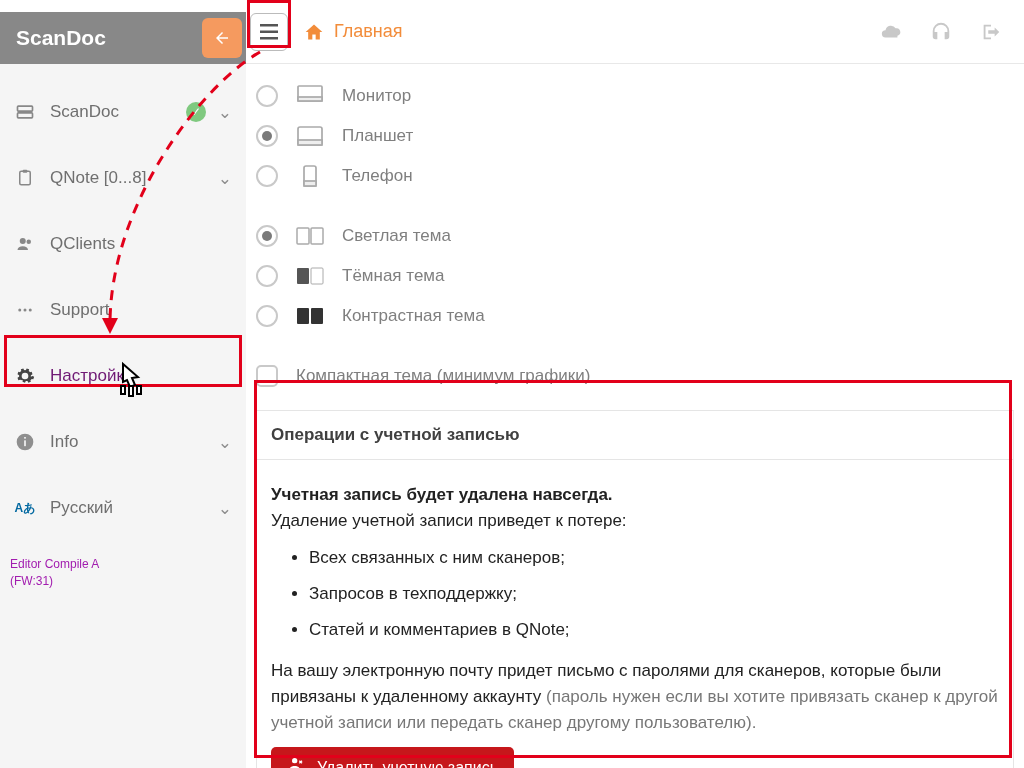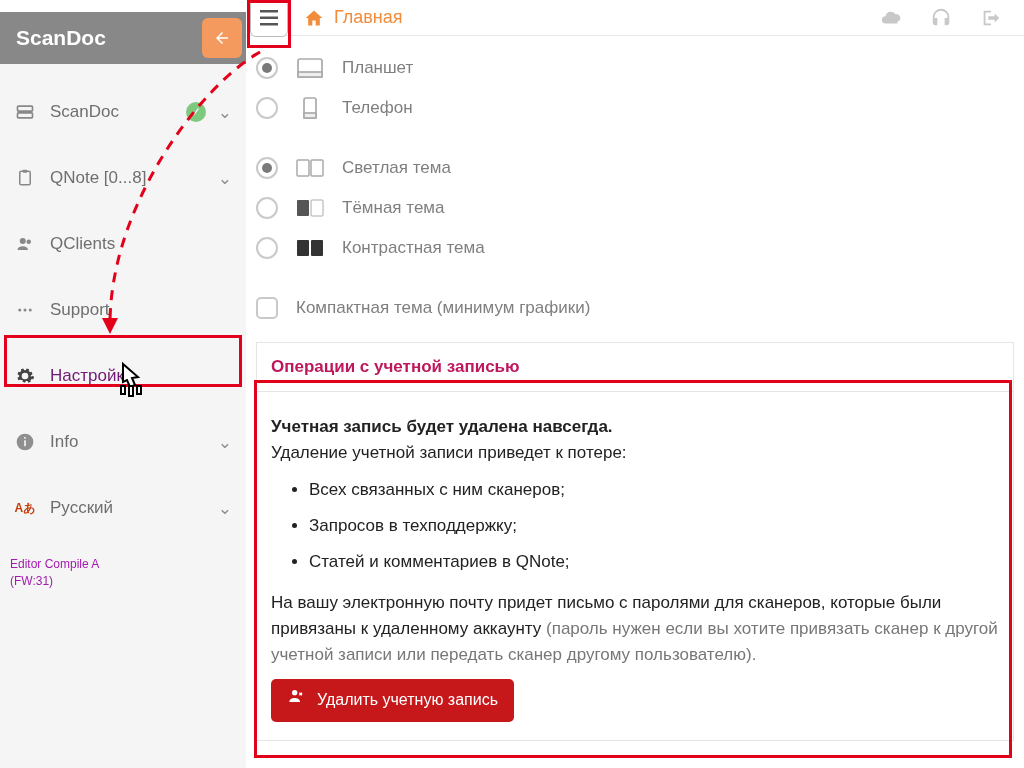--- a/index.html
+++ b/index.html
@@ -69,21 +69,21 @@
     position:absolute; bottom: 190px; left:10px;
     font-size:12px; color:#a21caf;
     line-height:1.4;
   }
   
   .main {
     position:absolute;
     left:246px; top:0; right:0;
   }
   .topbar {
-    height:36px;
+    height:64px;
     border-bottom:1px solid #e8e8e8;
     display:flex;
     align-items:center;
     padding-left:4px;
   }
   .menu-btn {
     width:38px;height:38px;
     border:1px solid #bbb;
     border-radius:6px;
     display:flex;align-items:center;justify-content:center;
@@ -128,21 +128,21 @@
   .radio-ico { width:28px; display:flex; justify-content:center; color:#9a9a9a;}
   .group-gap { height:20px; }
   
   .panel {
     margin-top:14px;
     border:1px solid #e5e5e5;
   }
   .panel-head {
     padding:14px 14px;
     font-weight:600;
-    color:#be185d;
+    color:#404040;
     border-bottom:1px solid #e5e5e5;
     font-size:17px;
   }
   .panel-body {
     padding:22px 14px 18px 14px;
     color:#222;
     font-size:17px;
     line-height:1.55;
   }
   .panel-body .lead { font-weight:600; }
@@ -246,21 +246,21 @@
           <circle cx="12" cy="12" r="10"></circle>
           <rect x="11" y="10" width="2" height="7" fill="#f5f5f5"></rect>
           <rect x="11" y="6" width="2" height="2" fill="#f5f5f5"></rect>
         </svg>
       </span>
     <span class="label">Info</span>
     <span class="chev">⌄</span>
   </div>
 
   <div class="nav-item">
-    <span class="ico" style="font-size:12px;color:#c2410c;font-weight:600;">Aあ</span>
+    <span class="ico" style="font-size:12px;color:#0369a1;font-weight:600;">Aあ</span>
     <span class="label">Русский</span>
     <span class="chev">⌄</span>
   </div>
 
   <div class="editor-info">
     <div>Editor Compile A</div>
     <div>(FW:31)</div>
   </div>
 </aside>
 
@@ -293,20 +293,30 @@
       <span>
           <svg width="22" height="22" viewBox="0 0 24 24" fill="#c8c8c8">
             <path d="M16 17l5-5-5-5v3H9v4h7v3zM4 4h8v2H6v12h6v2H4z"></path>
           </svg>
         </span>
     </div>
   </div>
 
   <div class="content">
 
+    <div class="radio-row">
+      <span class="radio"></span>
+      <span class="radio-ico">
+          <svg width="26" height="22" viewBox="0 0 26 22" fill="none" stroke="#aaa" stroke-width="1.7">
+            <rect x="1" y="1" width="24" height="15" rx="1"></rect>
+            <rect x="1" y="12" width="24" height="4" fill="#eee"></rect>
+          </svg>
+        </span>
+      <span class="radio-label">Монитор</span>
+    </div>
     <div class="radio-row">
       <span class="radio checked"></span>
       <span class="radio-ico">
           <svg width="26" height="20" viewBox="0 0 26 20" fill="none" stroke="#aaa" stroke-width="1.7">
             <rect x="1" y="1" width="24" height="18" rx="2"></rect>
             <rect x="1" y="14" width="24" height="5" fill="#eee"></rect>
           </svg>
         </span>
       <span class="radio-label">Планшет</span>
     </div>

